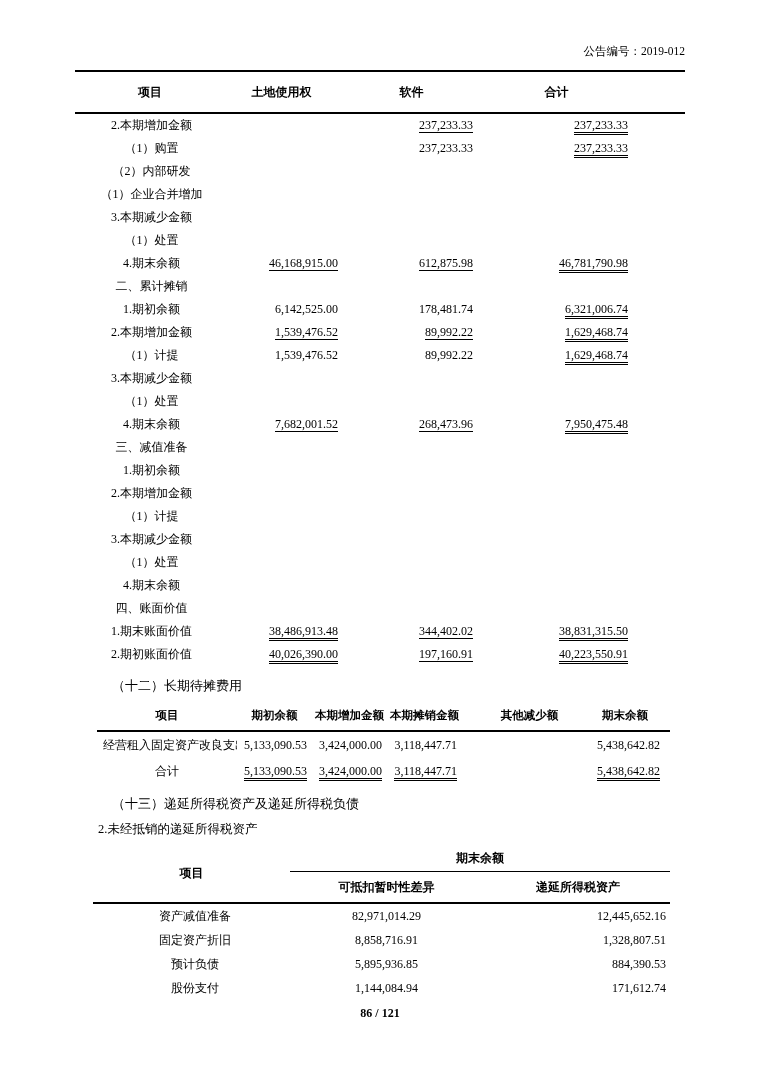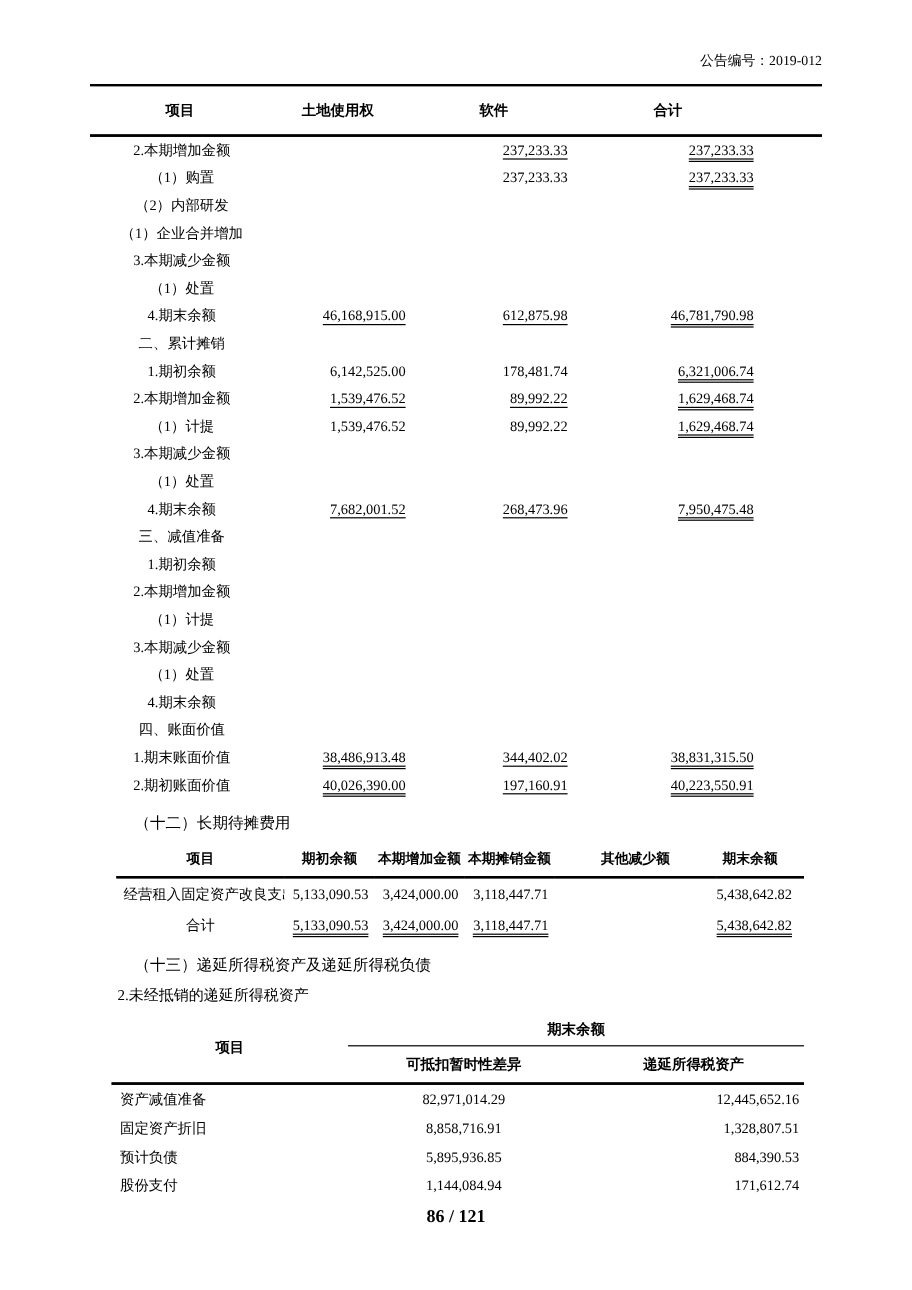--- a/index.html
+++ b/index.html
@@ -44,26 +44,26 @@
   .t2 .num{text-align:right;padding-right:5px;}
   .t2 .last{text-align:left;padding-right:17px;}
   .t2 th.last{text-align:center;}
 
   
   .t3{width:577px;margin-left:18px;margin-top:8px;}
   .t3 th.h-item{border-bottom:2px solid #000;}
   .t3 th.h-group{border-bottom:1px solid #000;height:26px;}
   .t3 thead tr.h2 th{border-bottom:2px solid #000;height:30px;margin-top:32px;}
   .t3 td{height:24px;}
-  .t3 .lab{text-align:left;padding-left:7px;}
+  .t3 .lab{text-align:center;padding-left:7px;}
   .t3 .c2{text-align:center;padding-right:7px;}
   .t3 .c3{text-align:right;padding-right:4px;}
   .t3 th.c2,.t3 th.c3{text-align:center;}
 
-  .footer{width:610px;margin:6px auto 0 75px;text-align:center;font-weight:bold;font-size:15px;}
+  .footer{width:610px;margin:6px auto 0 75px;text-align:center;font-weight:bold;font-size:12px;}
 </style>
 </head>
 <body>
 
 <div class="page">
   <div class="content">
 
     <div class="doc-num">公告编号：2019-012</div>
     <div class="rule"></div>
 

